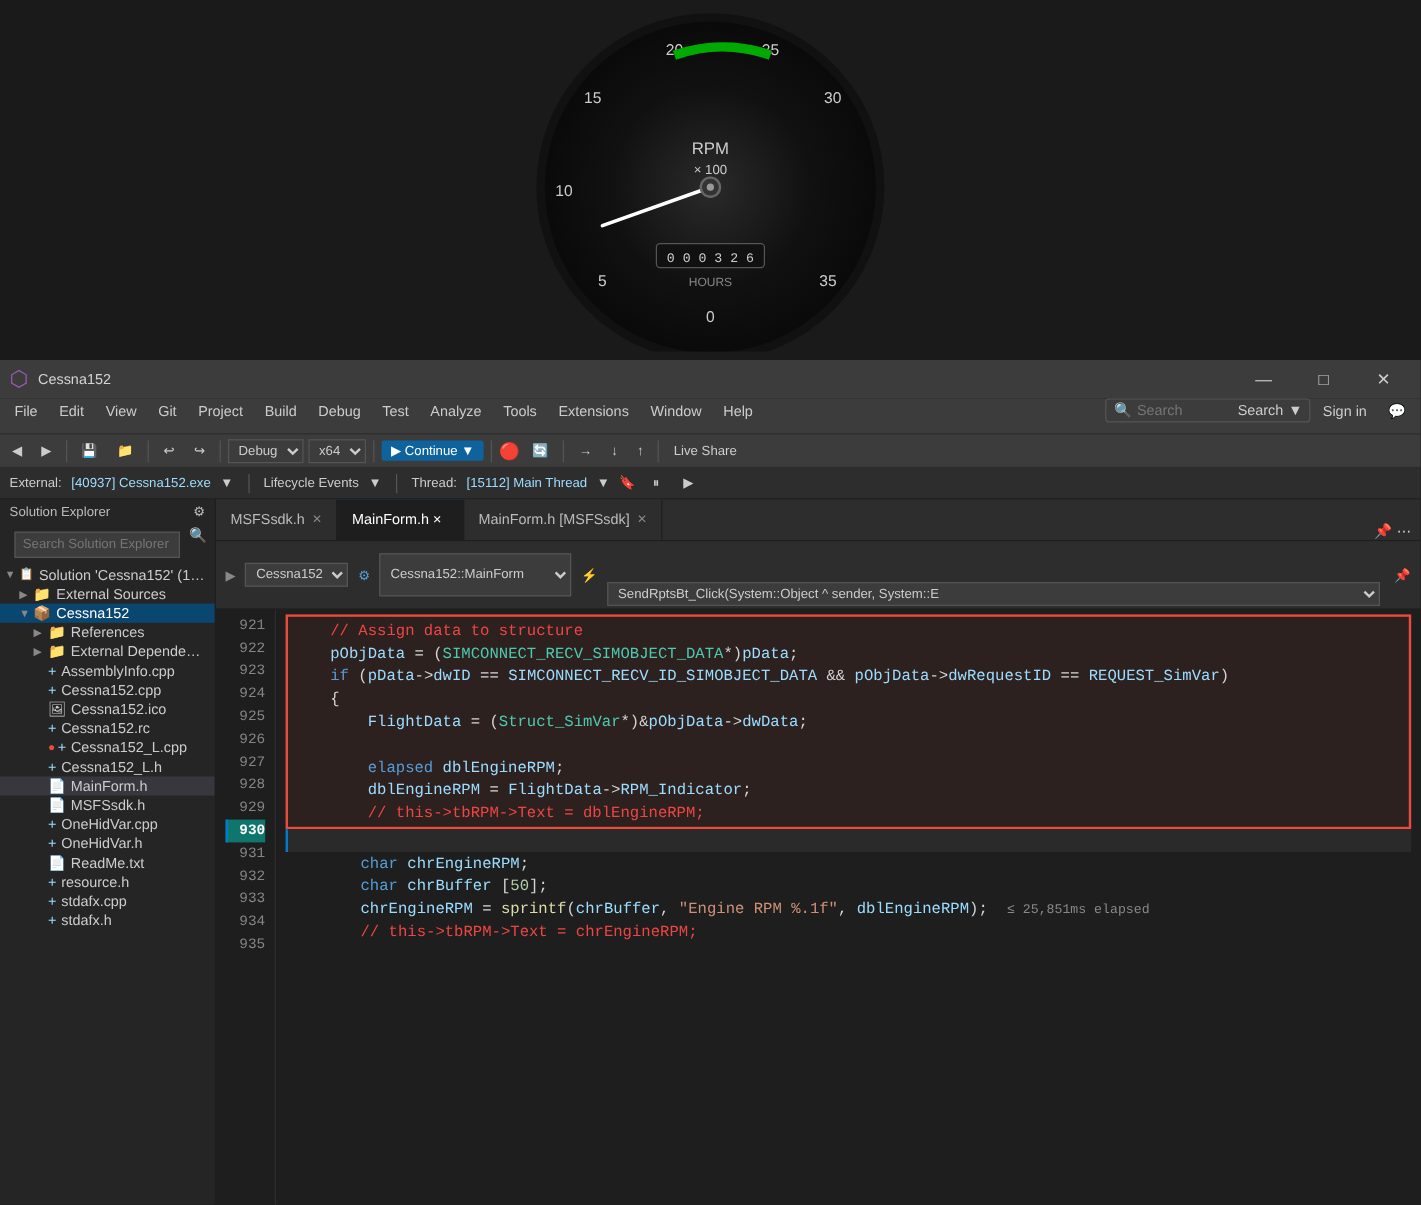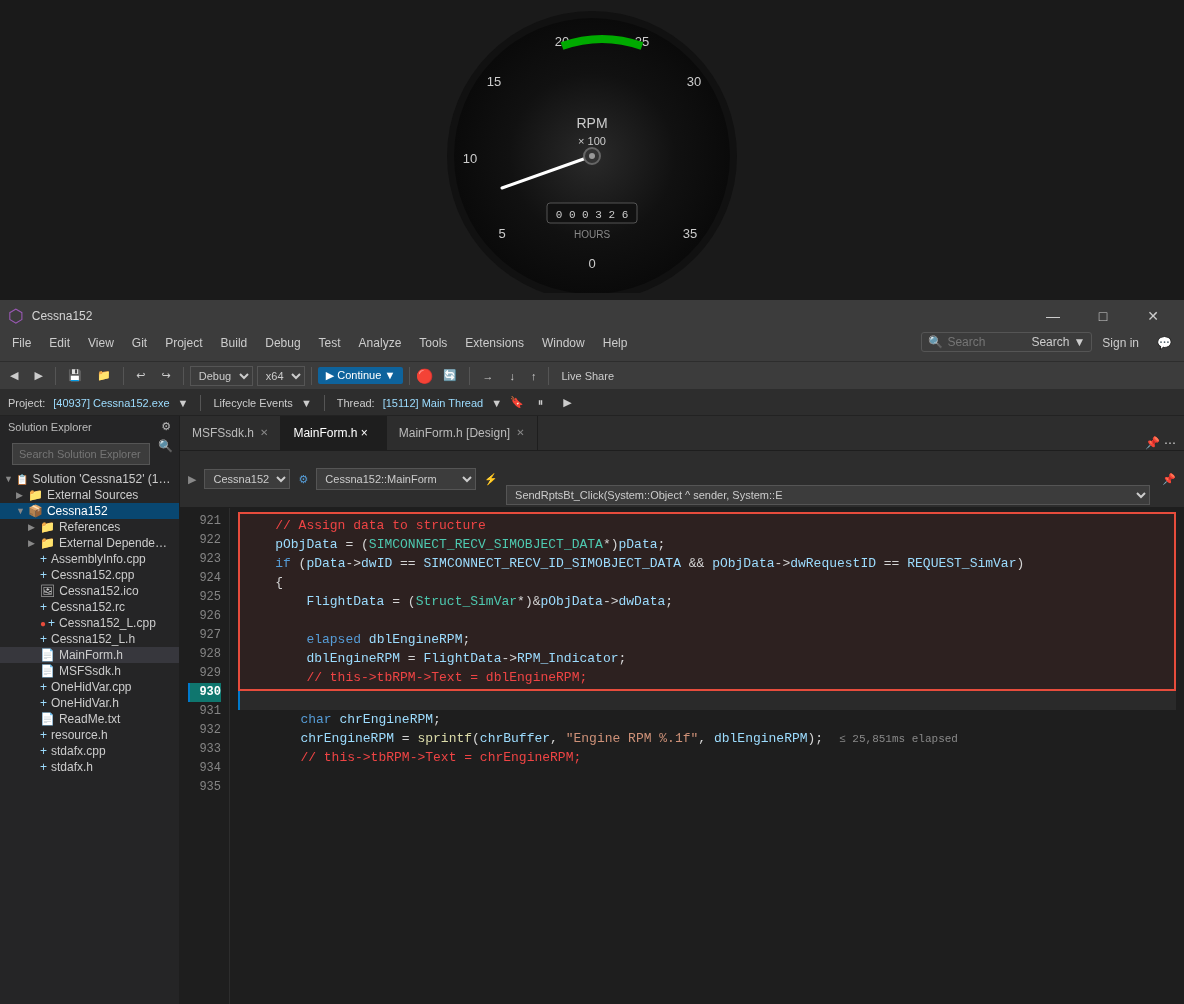--- a/index.html
+++ b/index.html
@@ -365,21 +365,21 @@
   <button class="toolbar-btn">🔄</button>
   <div class="toolbar-sep"></div>
   <button class="toolbar-btn">→</button>
   <button class="toolbar-btn">↓</button>
   <button class="toolbar-btn">↑</button>
   <div class="toolbar-sep"></div>
   <button class="toolbar-btn">Live Share</button>
 </div>
 
 <div class="process-bar">
-  <span>Project:</span>
+  <span>External:</span>
   <span class="process-val">[40937] Cessna152.exe</span>
   <span>▼</span>
   <div style="width:1px;height:16px;background:#555;margin:0 4px;"></div>
   <span>Lifecycle Events</span>
   <span>▼</span>
   <div style="width:1px;height:16px;background:#555;margin:0 4px;"></div>
   <span>Thread:</span>
   <span class="process-val">[15112] Main Thread</span>
   <span>▼</span>
   <span>🔖</span>
@@ -557,37 +557,37 @@
     <div class="tabs">
       <div class="tab">
         <span>MSFSsdk.h</span>
         <span class="tab-close">✕</span>
       </div>
       <div class="tab active">
         <span>MainForm.h ×</span>
         <span class="tab-close"></span>
       </div>
       <div class="tab">
-        <span>MainForm.h [Design]</span>
+        <span>MainForm.h [MSFSsdk]</span>
         <span class="tab-close">✕</span>
       </div>
       <div style="flex:1;background:#2d2d2d;"></div>
       <div style="display:flex;align-items:center;padding:0 8px;gap:4px;">
         <span>📌</span>
         <span>⋯</span>
       </div>
     </div>
 
     <div class="editor-toolbar">
       <span>▶</span>
       <select style="background:#3c3c3c;border:1px solid #555;color:#cccccc;font-size:11px;height:20px;padding:0 4px;">
         <option>Cessna152</option>
       </select>
       <span style="color:#569cd6;">⚙</span>
-      <select style="background:#3c3c3c;border:1px solid #555;color:#cccccc;font-size:11px;height:22px;padding:0 4px;width:160px;">
+      <select style="background:#3c3c3c;border:1px solid #555;color:#cccccc;font-size:11px;height:36px;padding:0 4px;width:160px;">
         <option>Cessna152::MainForm</option>
       </select>
       <span style="color:#dcdcaa;">⚡</span>
       <select style="background:#3c3c3c;border:1px solid #555;color:#cccccc;font-size:11px;height:20px;padding:0 4px;flex:1;margin-top:32px;">
         <option>SendRptsBt_Click(System::Object ^ sender, System::E</option>
       </select>
       <span style="margin-left:4px;">📌</span>
     </div>
 
     <div class="code-editor">
@@ -616,20 +616,21 @@
           <div class="code-line"><span class="kw">    if </span><span class="punct">(</span><span class="var">pData</span><span class="punct">-&gt;</span><span class="var">dwID</span><span class="punct"> == </span><span class="var">SIMCONNECT_RECV_ID_SIMOBJECT_DATA</span><span class="punct"> &amp;&amp; </span><span class="var">pObjData</span><span class="punct">-&gt;</span><span class="var">dwRequestID</span><span class="punct"> == </span><span class="var">REQUEST_SimVar</span><span class="punct">)</span></div>
           <div class="code-line"><span class="punct">    {</span></div>
           <div class="code-line"><span class="var">        FlightData</span><span class="punct"> = (</span><span class="type">Struct_SimVar</span><span class="punct">*)&amp;</span><span class="var">pObjData</span><span class="punct">-&gt;</span><span class="var">dwData</span><span class="punct">;</span></div>
           <div class="code-line">&nbsp;</div>
           <div class="code-line"><span class="kw">        elapsed </span><span class="var">dblEngineRPM</span><span class="punct">;</span></div>
           <div class="code-line"><span class="var">        dblEngineRPM</span><span class="punct"> = </span><span class="var">FlightData</span><span class="punct">-&gt;</span><span class="var">RPM_Indicator</span><span class="punct">;</span></div>
           <div class="code-line"><span class="cmt">        // this-&gt;tbRPM-&gt;Text = dblEngineRPM;</span></div>
         </div>
         <div class="code-line" style="background:#2a2a2a;border-left:2px solid #007acc;">&nbsp;</div>
         <div class="code-line"><span class="kw">        char </span><span class="var">chrEngineRPM</span><span class="punct">;</span></div>
+        <div class="code-line"><span class="kw">        char </span><span class="var">chrBuffer </span><span class="punct">[</span><span class="num">50</span><span class="punct">];</span></div>
         <div class="code-line"><span class="var">        chrEngineRPM</span><span class="punct"> = </span><span class="fn">sprintf</span><span class="punct">(</span><span class="var">chrBuffer</span><span class="punct">, </span><span class="str">"Engine RPM %.1f"</span><span class="punct">, </span><span class="var">dblEngineRPM</span><span class="punct">);</span><span class="elapsed-label" style="margin-left:16px;color:#888;font-size:11px;">≤ 25,851ms elapsed</span></div>
         <div class="code-line"><span class="cmt">        // this-&gt;tbRPM-&gt;Text = chrEngineRPM;</span></div>
         <div class="code-line">&nbsp;</div>
       </div>
     </div>
 
   </div>
 </div>
 
 </body></html>

